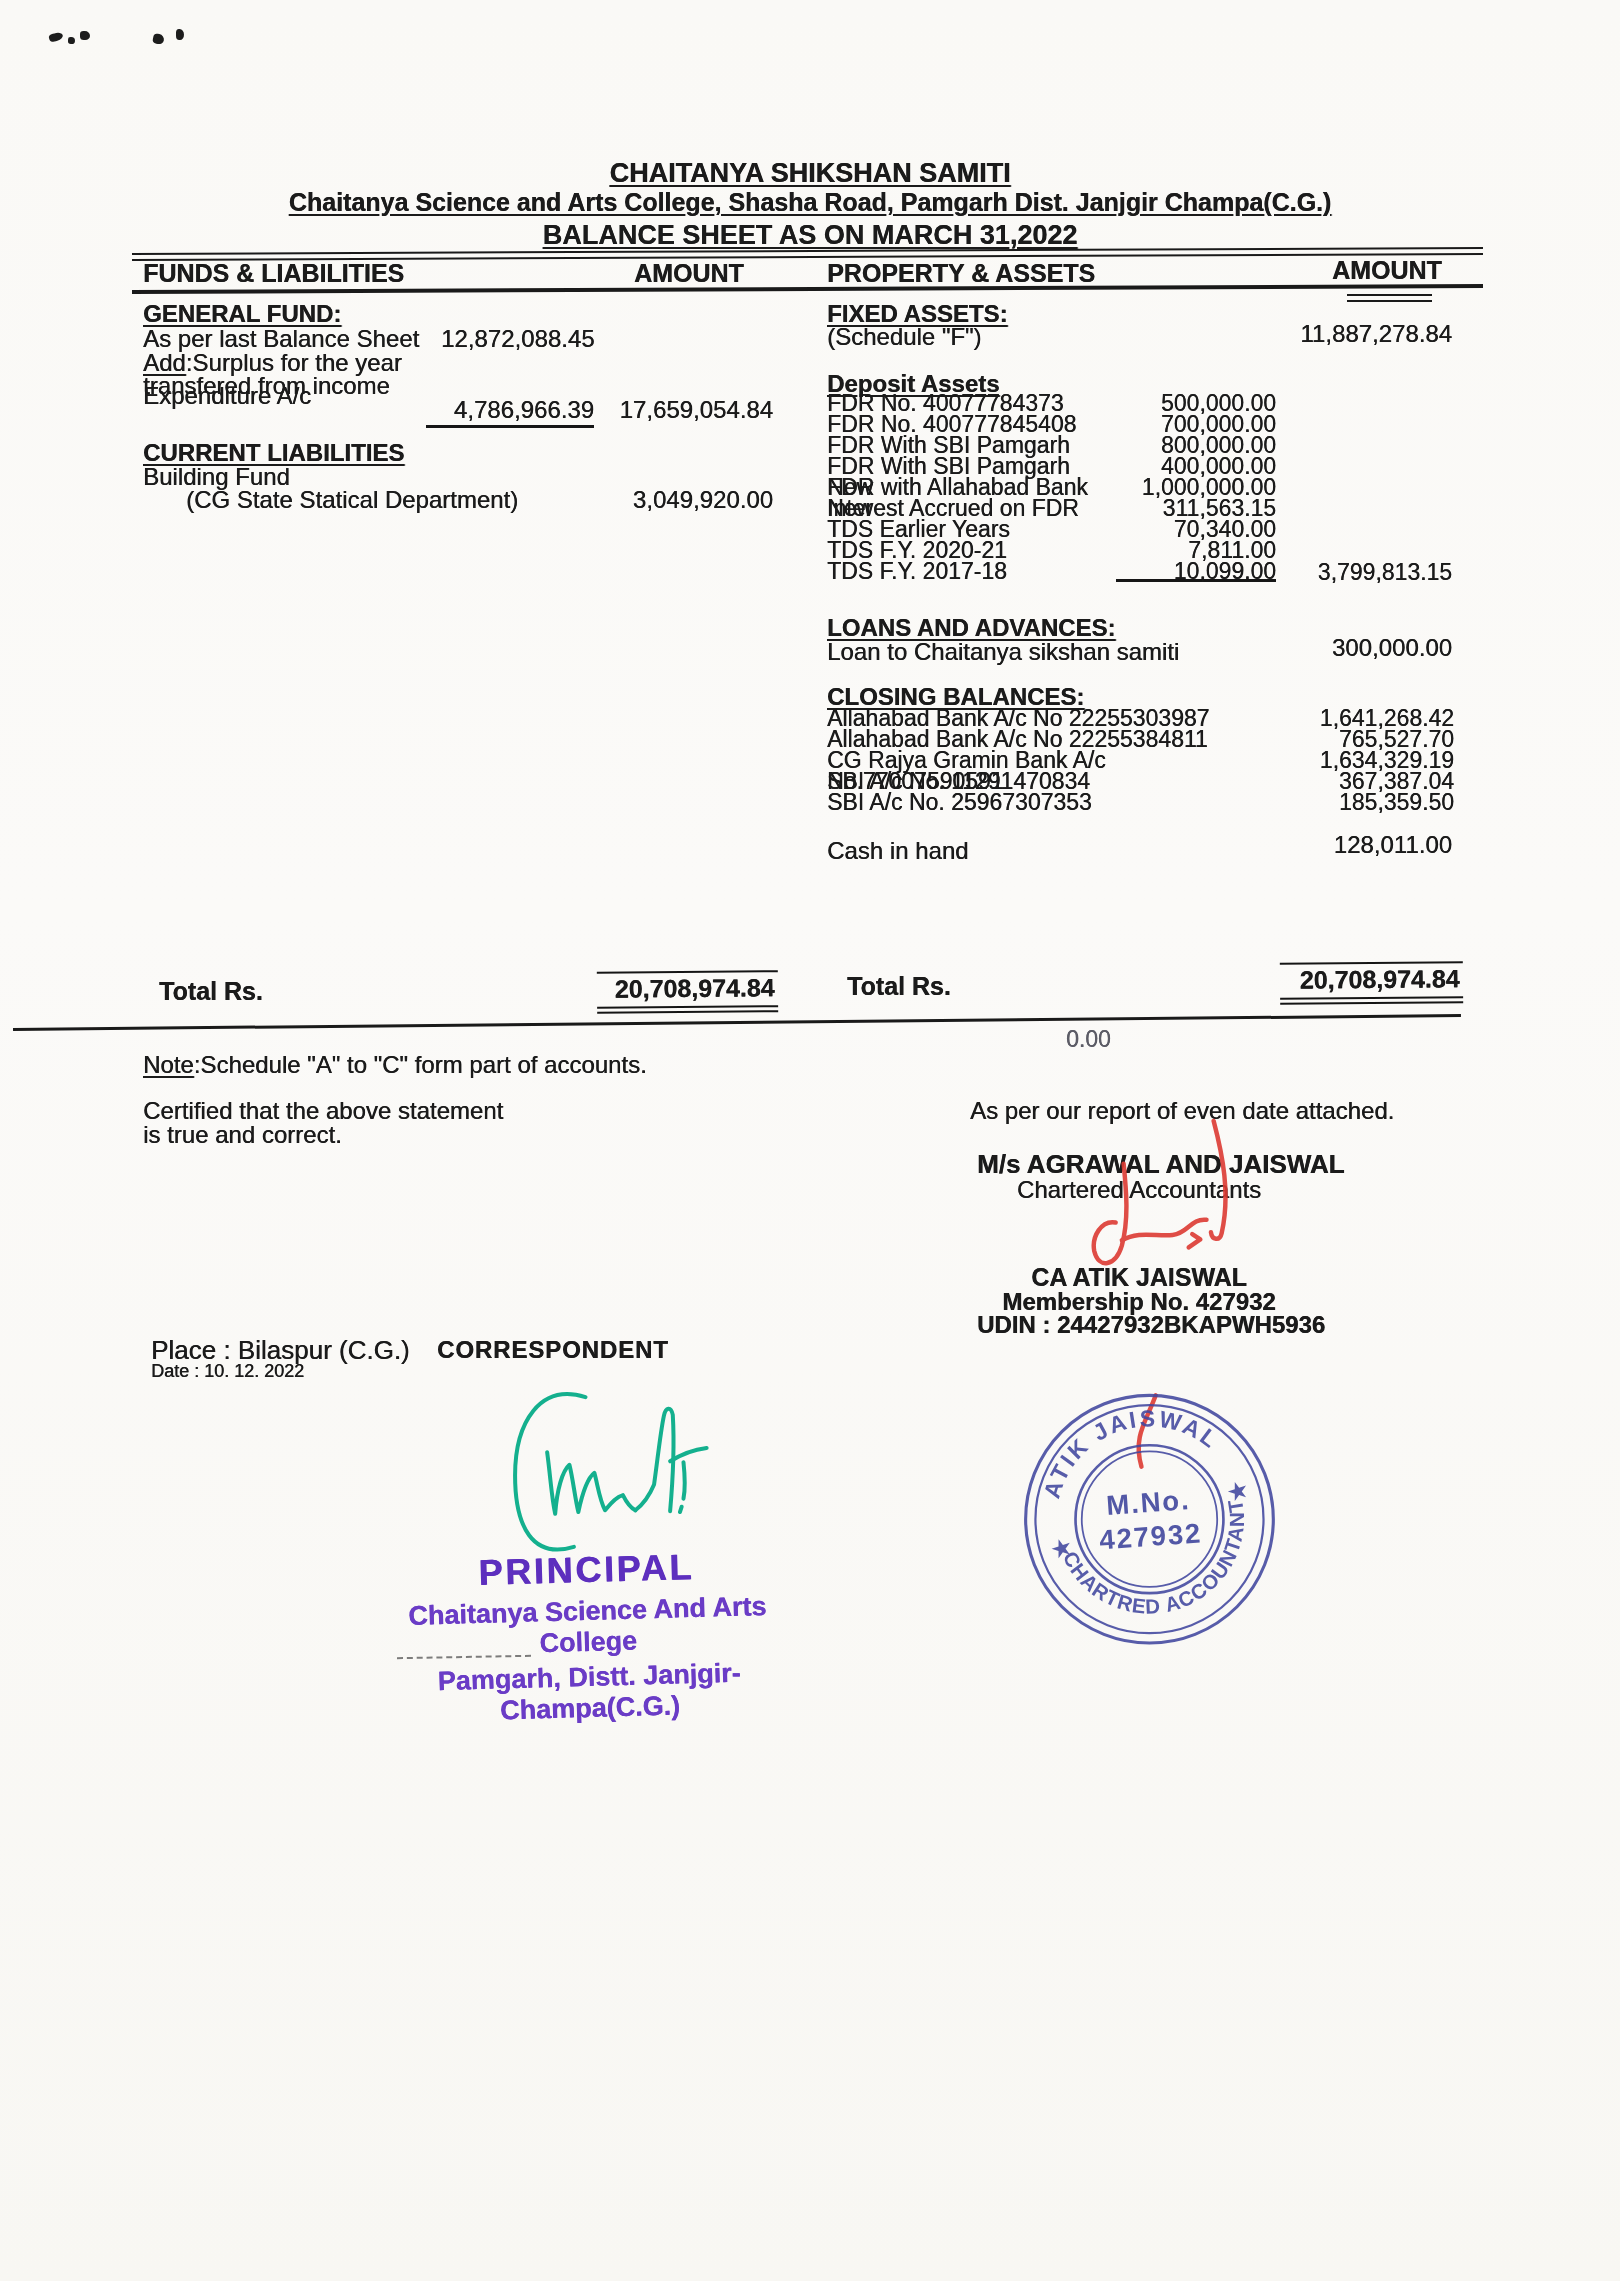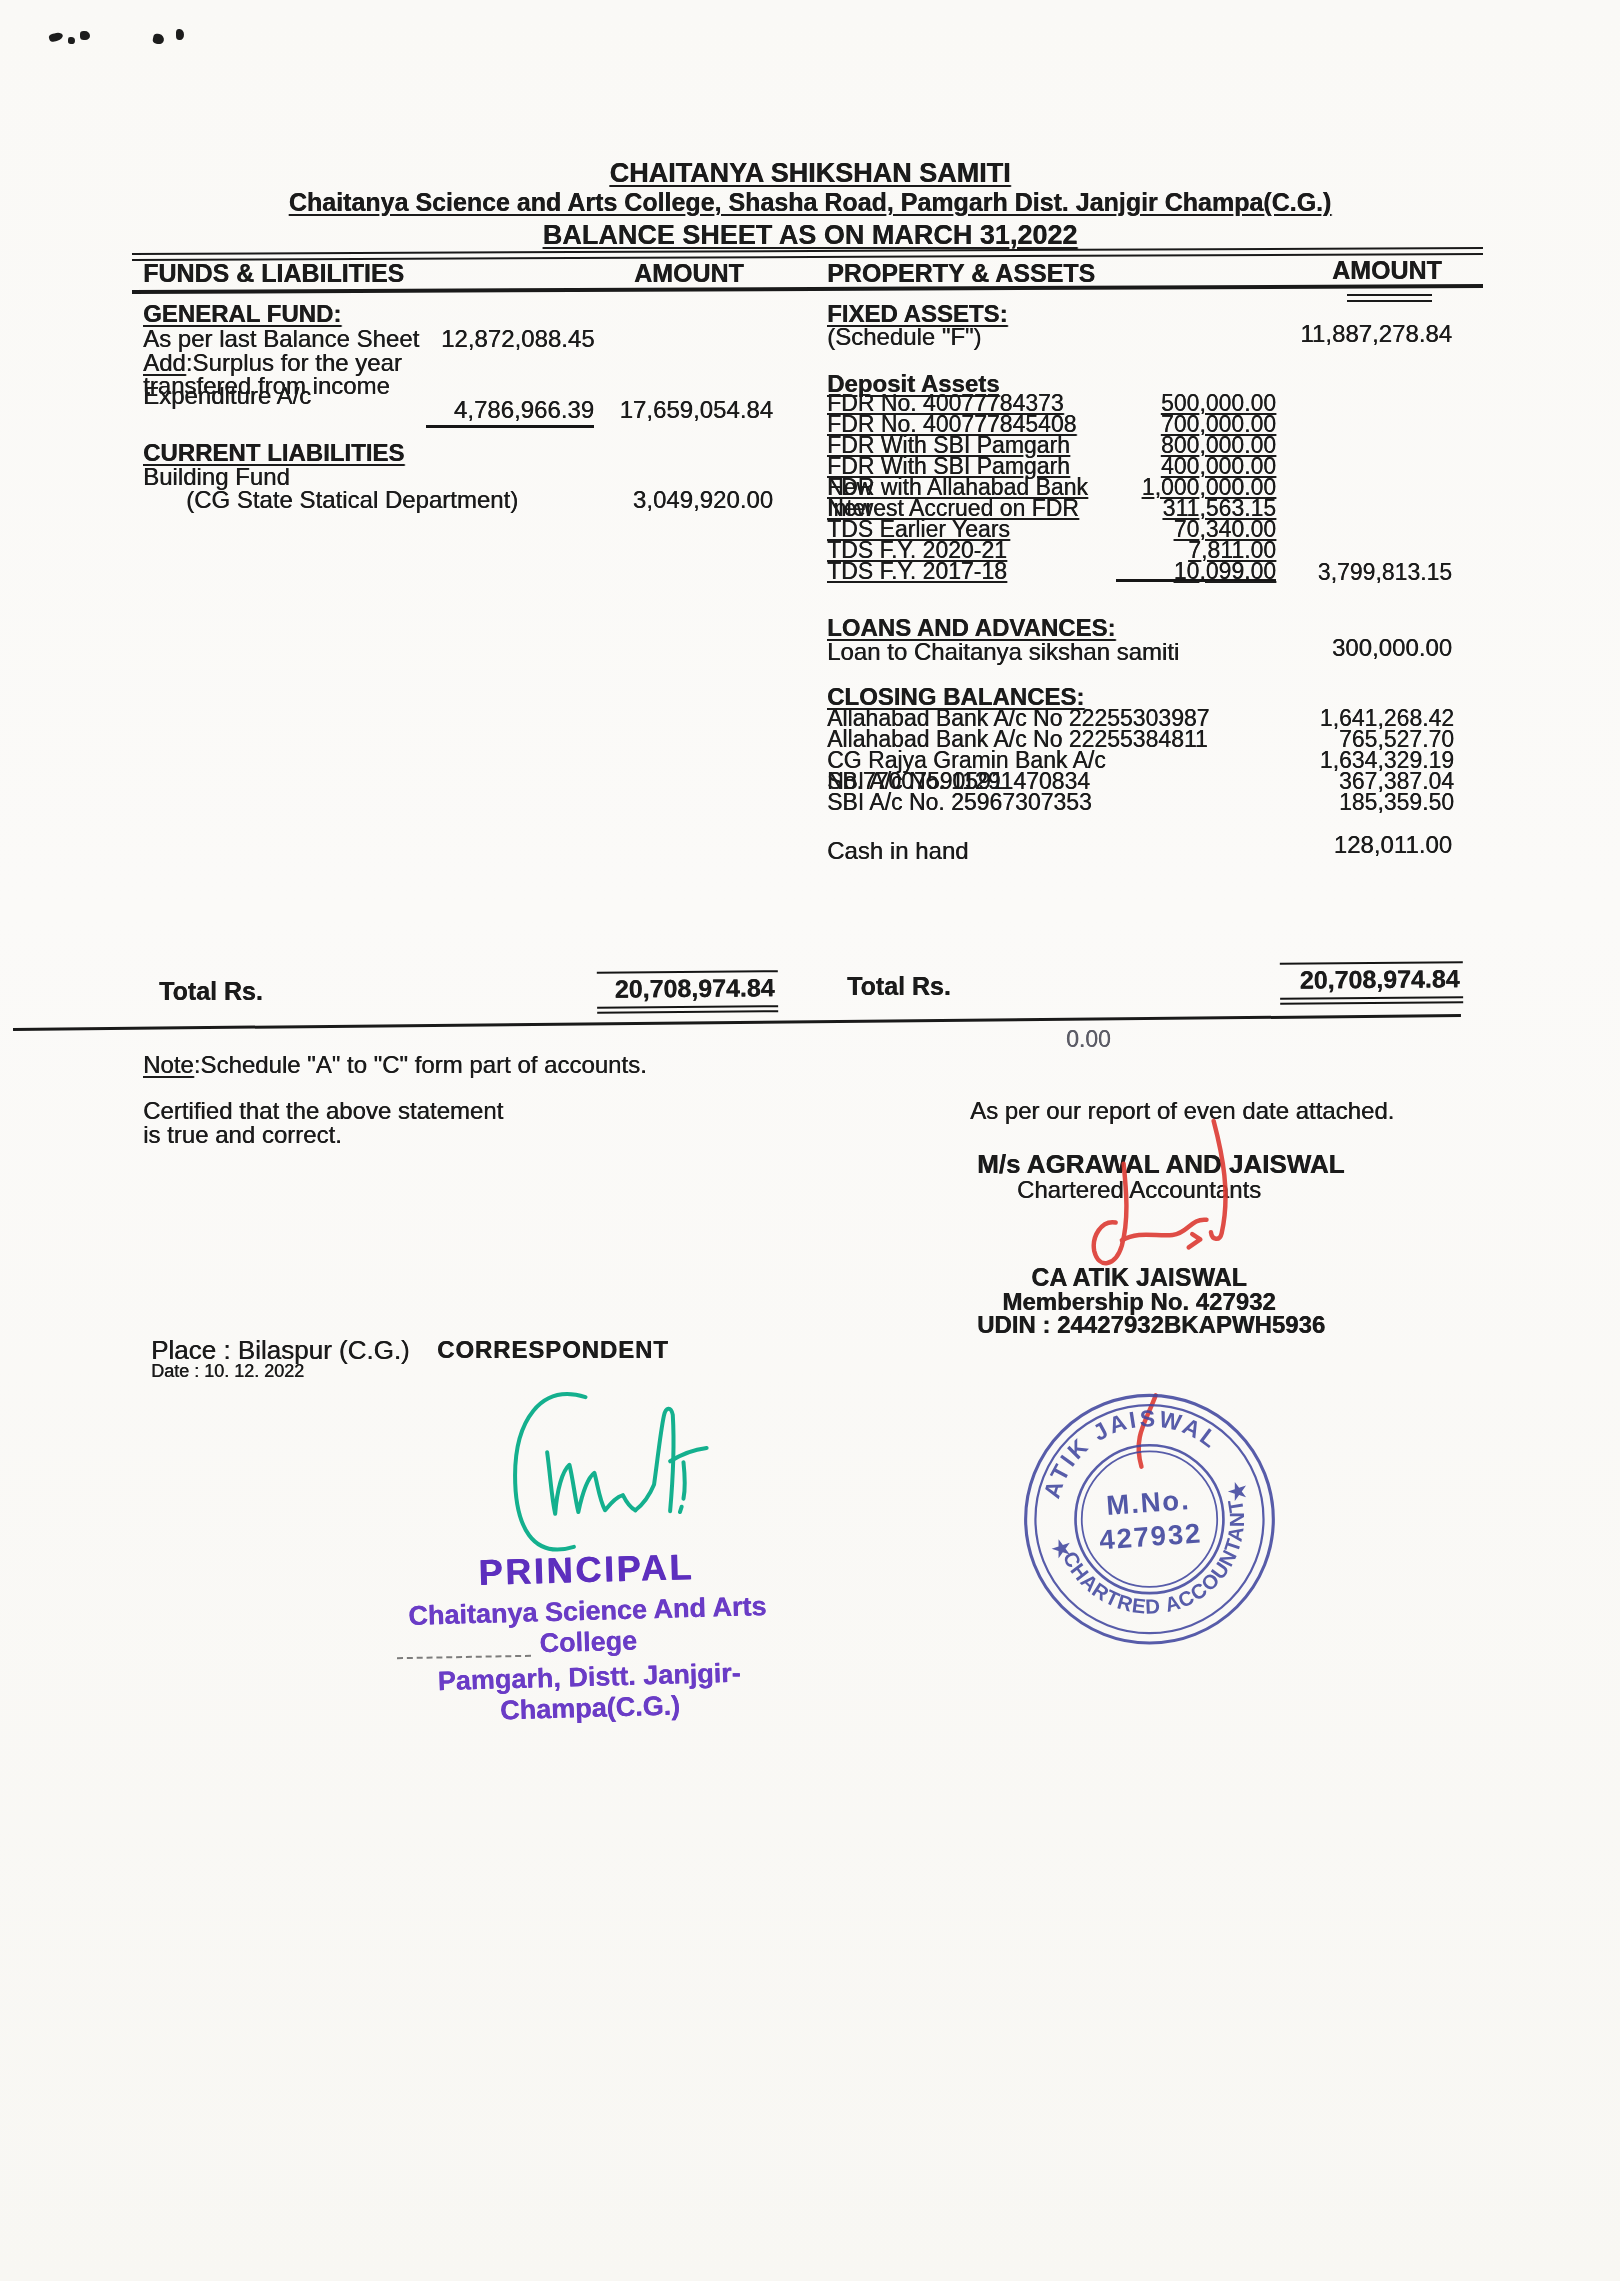--- a/index.html
+++ b/index.html
@@ -73,21 +73,21 @@
   <div class="t b u" style="left:143px;top:440px;">CURRENT LIABILITIES</div>
   <div class="t" style="left:143px;top:464px;">Building Fund</div>
   <div class="t" style="left:143px;top:487px;margin-left:43px;">(CG State Statical Department)</div>
   <div class="t amt" style="left:613px;top:487px;width:160px;">3,049,920.00</div>
 
   <div class="t b u" style="left:827px;top:301px;">FIXED ASSETS:</div>
   <div class="t" style="left:827px;top:324px;">(Schedule "F")</div>
   <div class="t amt" style="left:1290px;top:321px;width:162px;">11,887,278.84</div>
 
   <div class="t b u" style="left:827px;top:371px;">Deposit Assets</div>
-  <div class="rows" style="left:827px;top:393px;width:449px;text-decoration:underline;">
+  <div class="rows" style="left:827px;top:393px;width:449px;">
     <div class="row">
         <span class="lbl">FDR No. 40077784373</span>
         <span class="val">500,000.00</span>
       </div>
     <div class="row">
         <span class="lbl">FDR No. 400777845408</span>
         <span class="val">700,000.00</span>
       </div>
     <div class="row">
         <span class="lbl">FDR With SBI Pamgarh</span>

